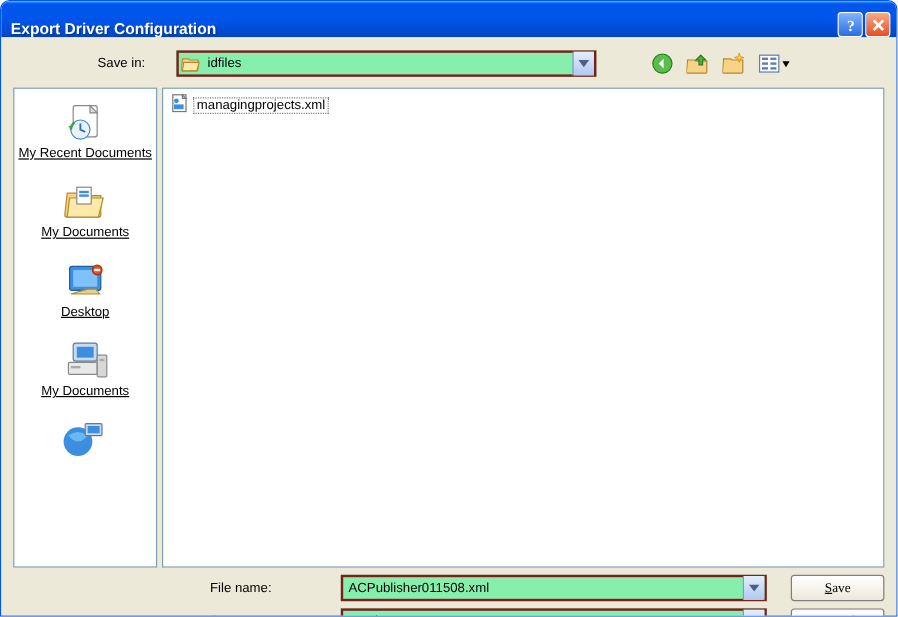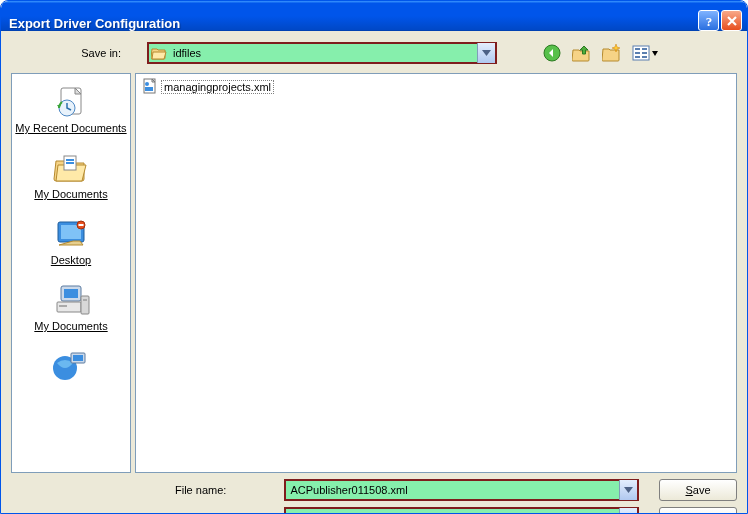--- a/index.html
+++ b/index.html
@@ -155,20 +155,21 @@
   .bottom-row .blbl { width: 110px; margin-left: 36px; }
   .bottom-row .combo { width: 392px; justify-content: center; }
   .bottom-row .spacer { flex:1; }
   .btn {
     width: 86px; height: 22px;
     background: linear-gradient(to bottom, #fff, #ece9d8);
     border: 1px solid #7f7f7f;
     border-radius: 3px;
     display:flex; align-items:center; justify-content:center;
     cursor:pointer;
+    font-family:Liberation Serif, serif;
   }
   .btn .ul { text-decoration: underline; }
 </style>
 </head>
 <body>
 
 <div class="window">
 
   <div class="titlebar">
     <div class="titlebar-title">Export Driver Configuration</div>

